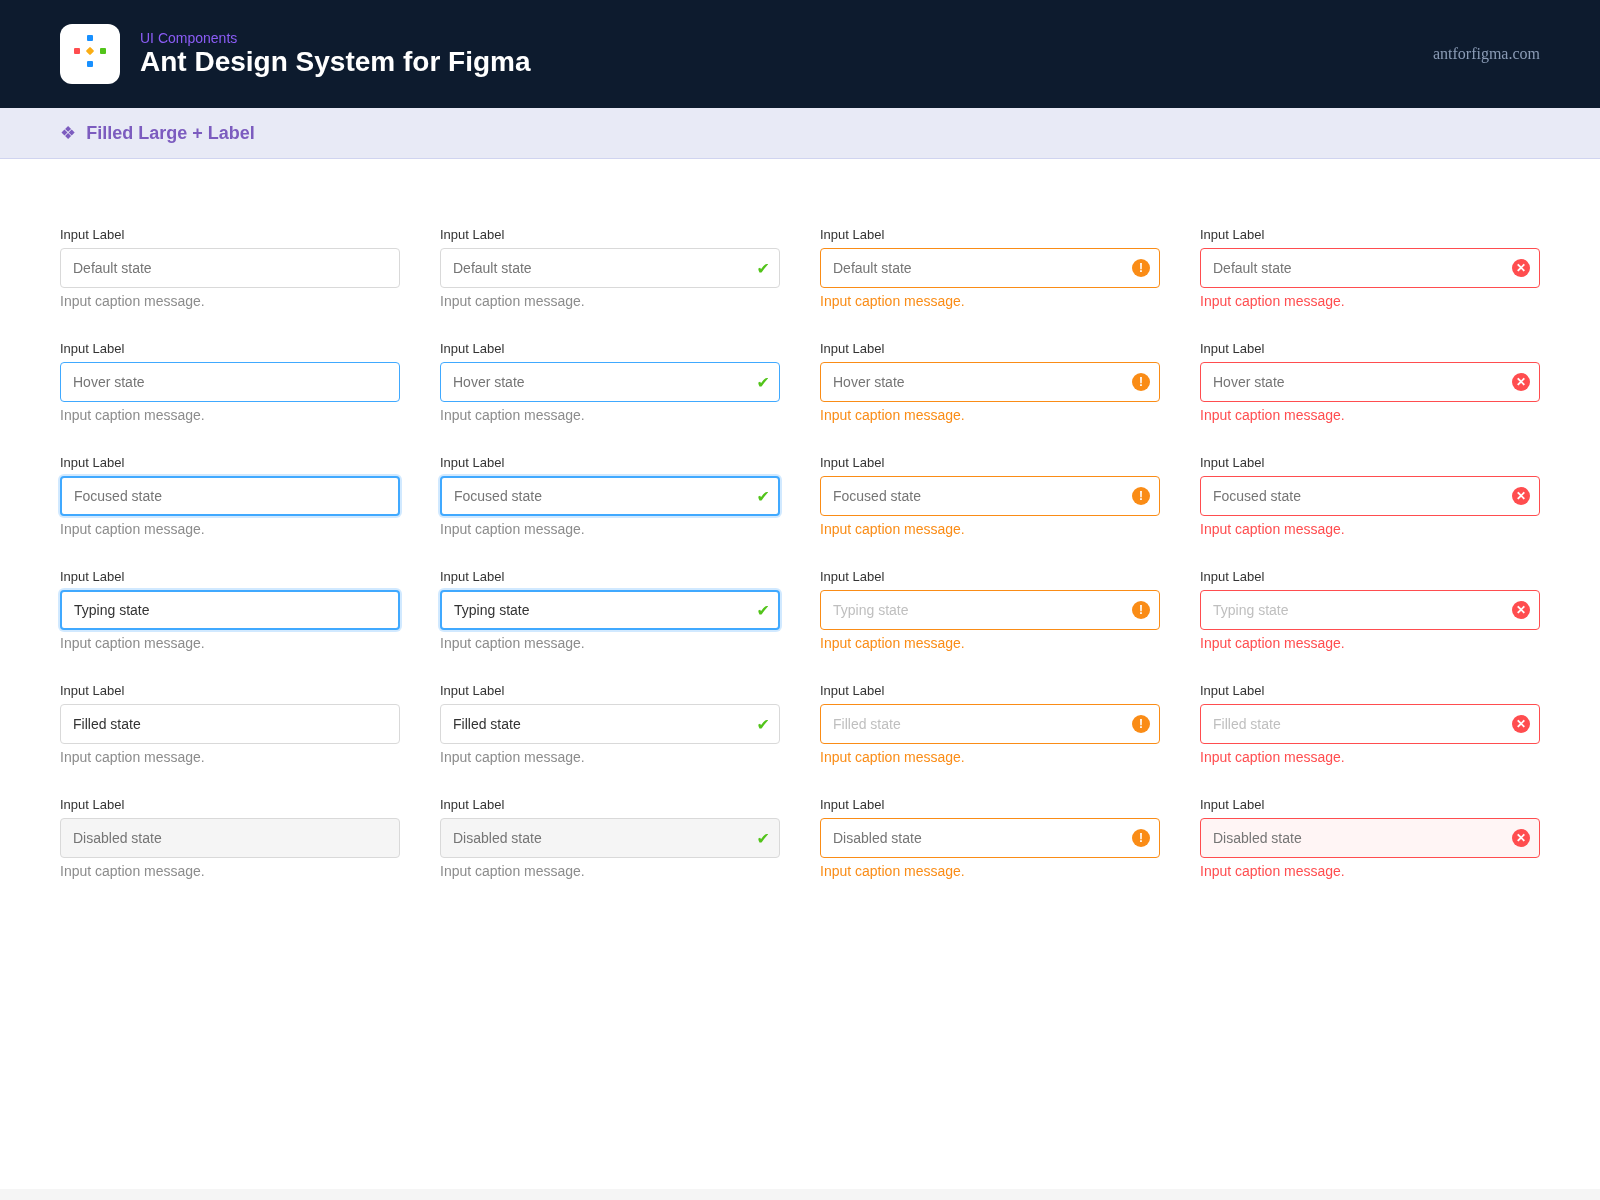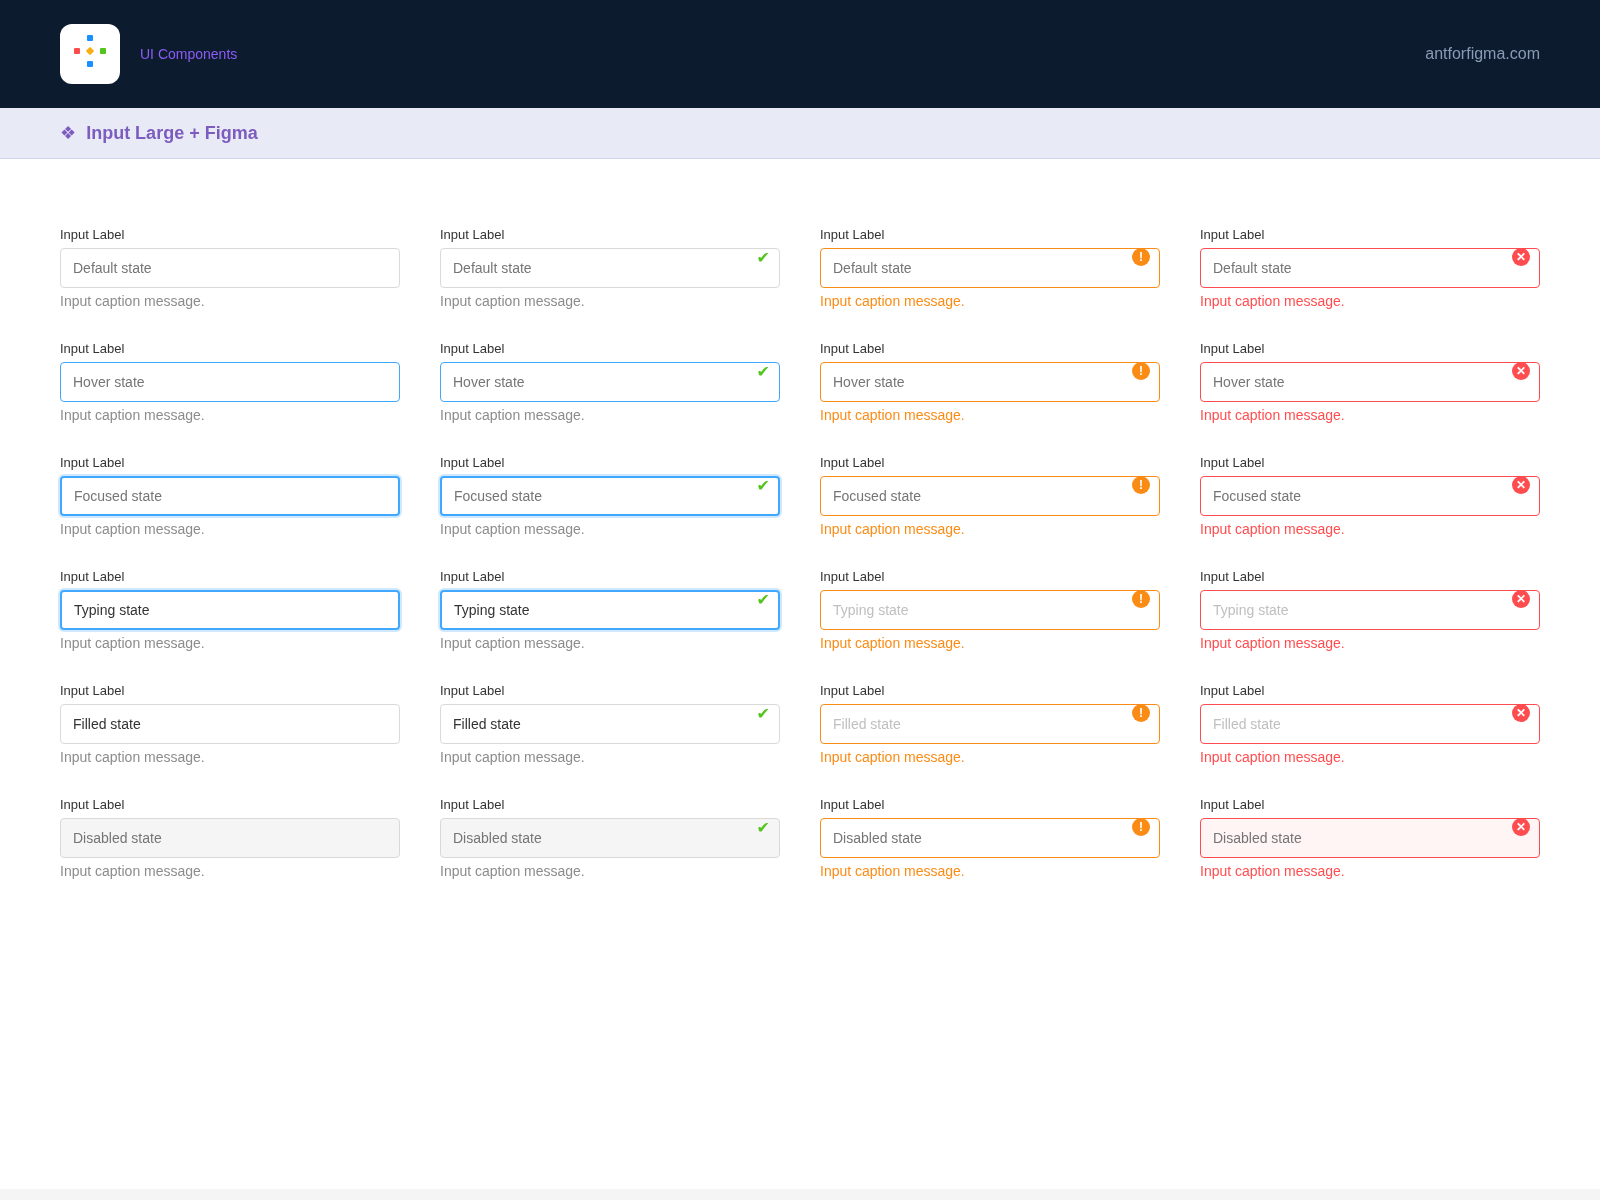--- a/index.html
+++ b/index.html
@@ -14,21 +14,21 @@
     }
     .header-left { display: flex; align-items: center; gap: 20px; }
     .logo-box {
       width: 60px; height: 60px; background: white; border-radius: 12px;
       display: flex; align-items: center; justify-content: center;
     }
     .logo-icon { font-size: 28px; }
     .header-title-group { display: flex; flex-direction: column; }
     .header-subtitle { color: #8b5cf6; font-size: 14px; font-weight: 400; }
     .header-title { color: white; font-size: 28px; font-weight: 700; }
-    .header-url { color: #8a9bb5; font-size: 16px; }
+    .header-url { color: #8a9bb5; font-size: 16px; font-family: Liberation Serif, serif; }
 
     .section-bar {
       background: #e8eaf6; padding: 14px 60px;
       display: flex; align-items: center; gap: 10px;
       border-bottom: 1px solid #d0d4f0;
     }
     .section-icon { color: #7c5cbf; font-size: 18px; }
     .section-title { color: #7c5cbf; font-size: 18px; font-weight: 600; }
 
     .main-content {
@@ -50,21 +50,21 @@
       display: block;
       font-size: 13px;
       color: #333;
       margin-bottom: 6px;
       font-weight: 400;
     }
 
     .input-wrapper {
       position: relative;
       display: flex;
-      align-items: flex-start;
+      align-items: center;
     }
 
     .input-field {
       width: 100%;
       height: 40px;
       padding: 0 12px;
       font-size: 14px;
       border-radius: 4px;
       outline: none;
       transition: border-color 0.2s;
@@ -184,28 +184,29 @@
           <rect x="15" y="2" width="6" height="6" rx="1" fill="#1890ff" transform="rotate(0,18,18)"></rect>
           <rect x="15" y="28" width="6" height="6" rx="1" fill="#1890ff" transform="rotate(0,18,18)"></rect>
           <rect x="2" y="15" width="6" height="6" rx="1" fill="#ff4d4f" transform="rotate(0,18,18)"></rect>
           <rect x="28" y="15" width="6" height="6" rx="1" fill="#52c41a" transform="rotate(0,18,18)"></rect>
           <rect x="15" y="15" width="6" height="6" rx="1" fill="#faad14" transform="rotate(45,18,18)"></rect>
         </svg>
       </span>
     </div>
     <div class="header-title-group">
       <span class="header-subtitle">UI Components</span>
+      <span class="header-title">Ant Design System for Figma</span>
     </div>
   </div>
   <span class="header-url">antforfigma.com</span>
 </header>
 
 <div class="section-bar">
   <span class="section-icon">❖</span>
-  <span class="section-title">Input Large + Figma</span>
+  <span class="section-title">Filled Large + Label</span>
 </div>
 
 <div class="main-content">
   <div class="grid" id="grid-container">
   <div>
         <div class="input-group variant-default state-default">
           <label class="input-label">Input Label</label>
           <div class="input-wrapper">
             <input class="input-field" type="text" placeholder="Default state" style="">
           </div>

